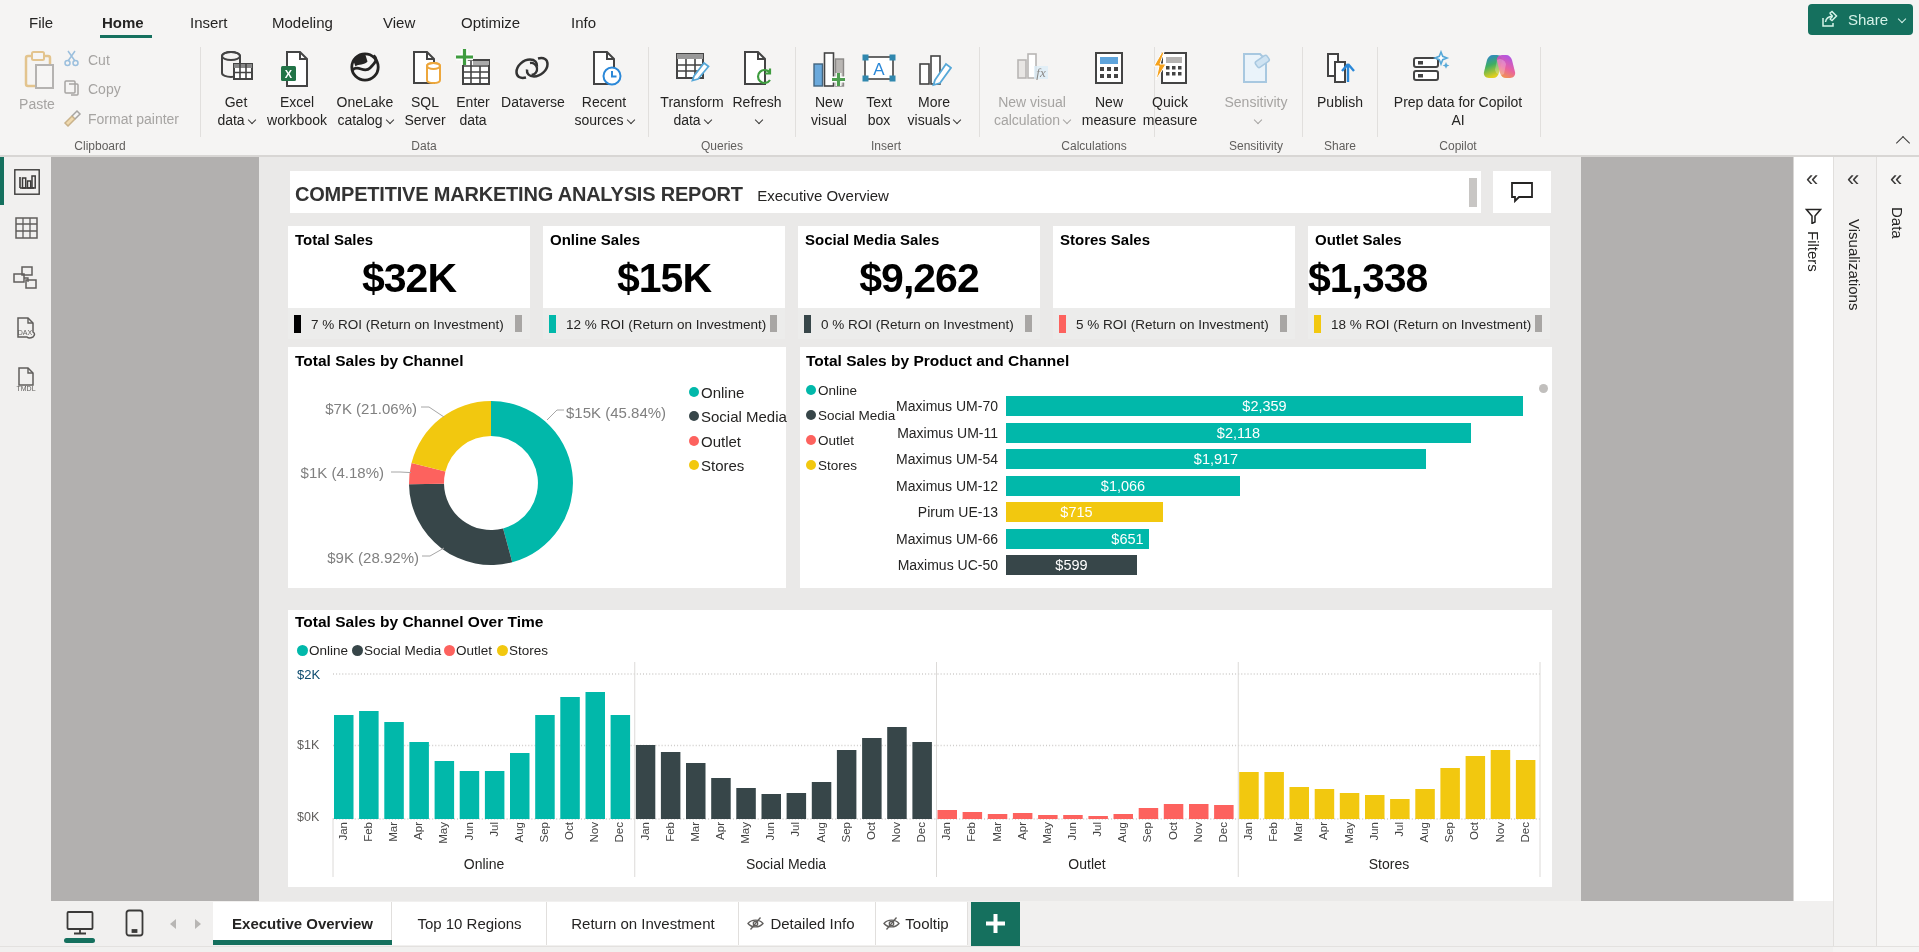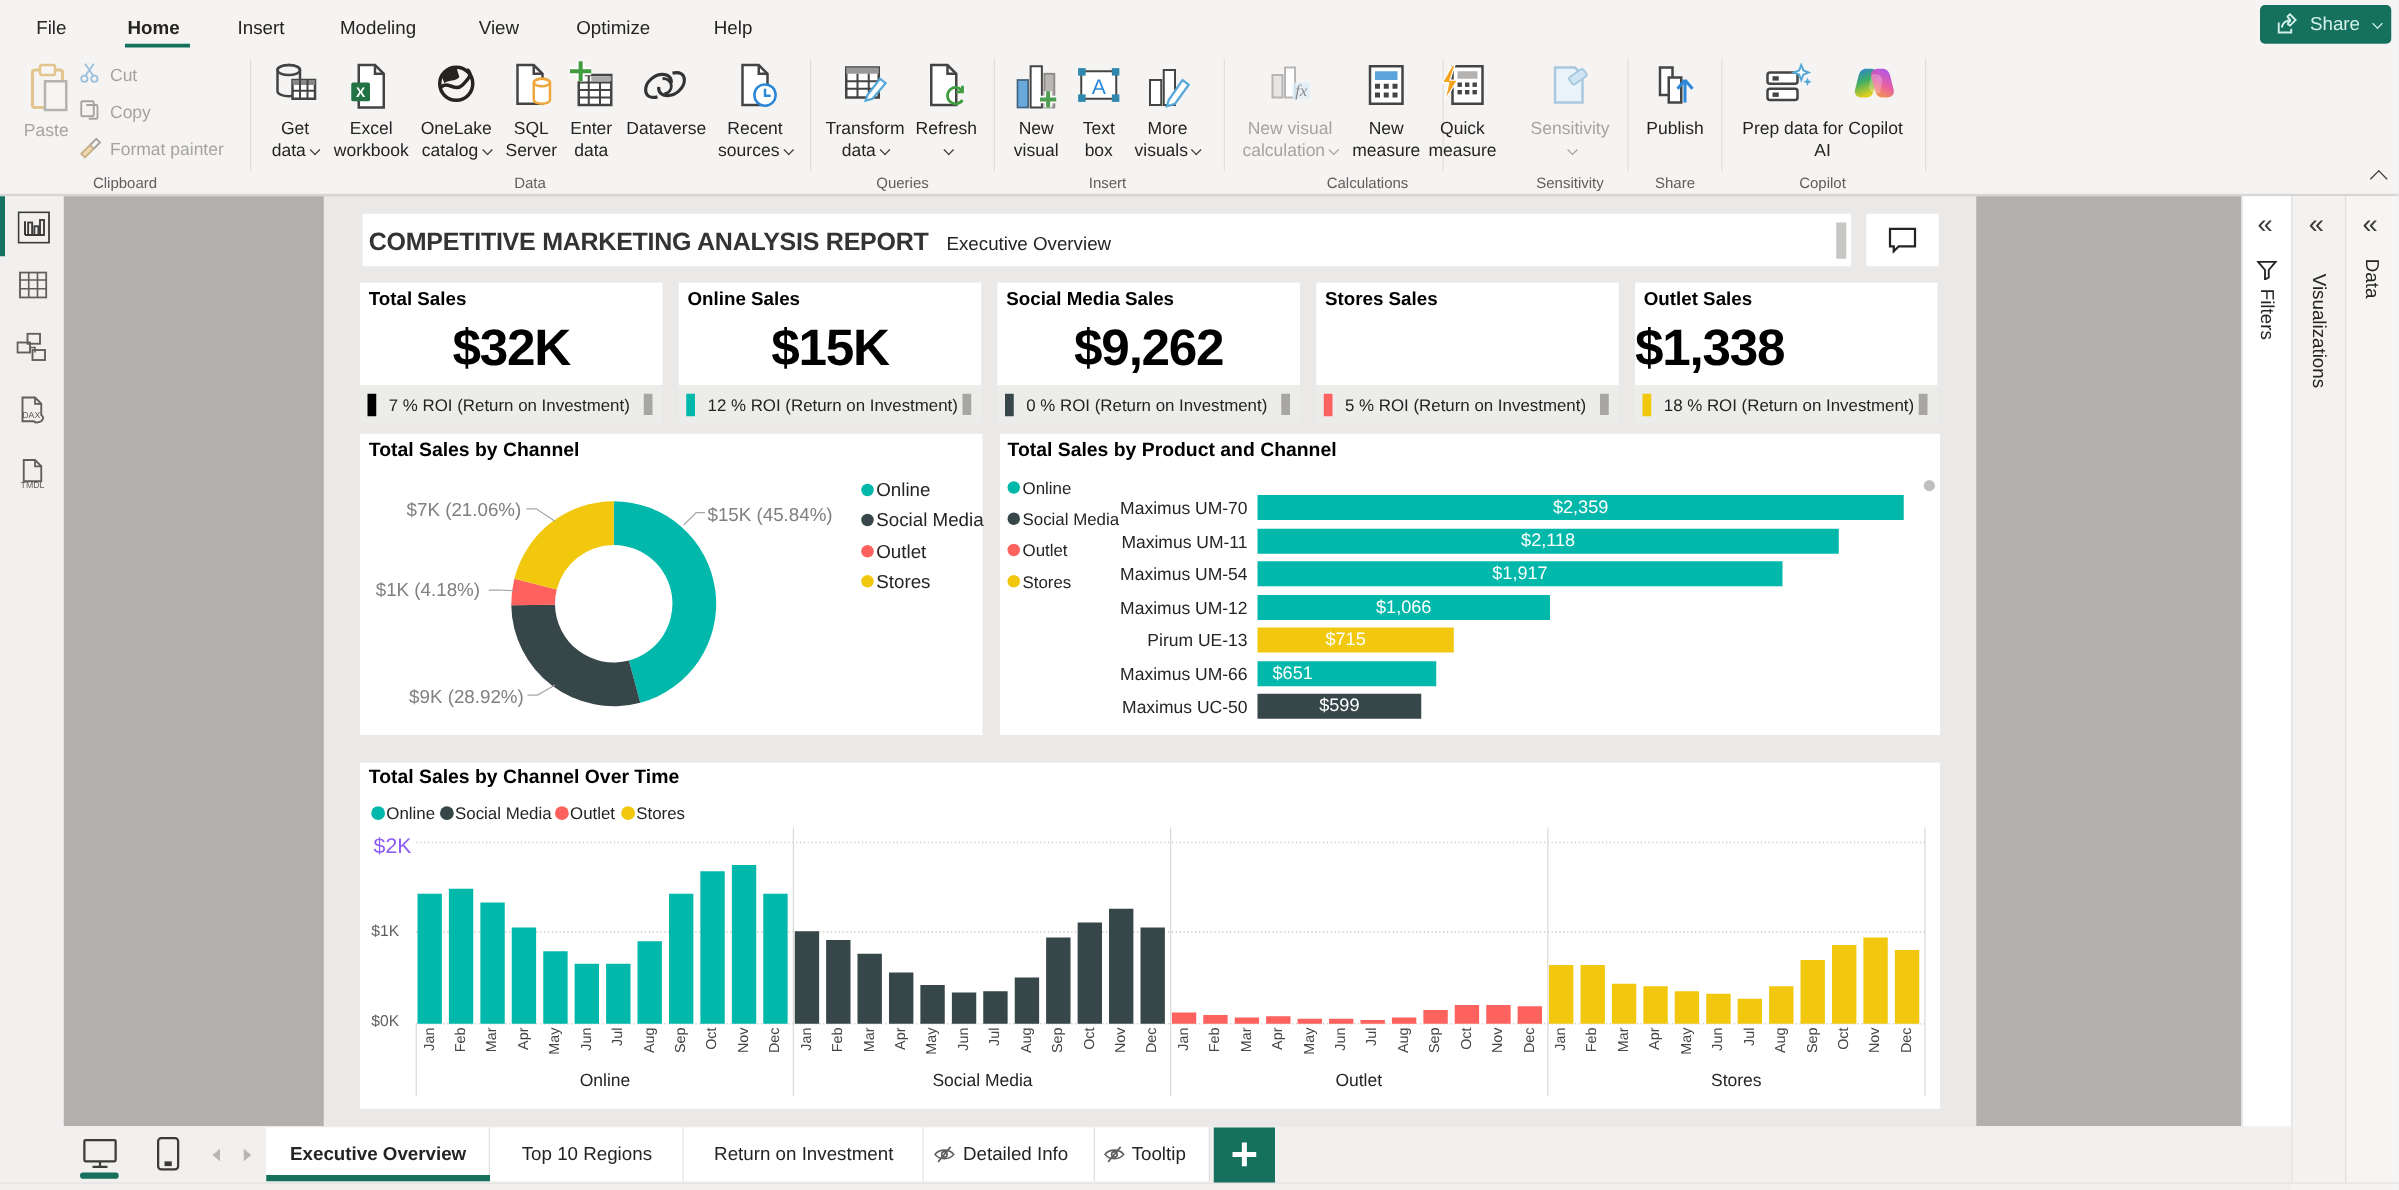--- a/index.html
+++ b/index.html
@@ -13,21 +13,21 @@
 .card{position:absolute;background:#fff}
 .vt{writing-mode:vertical-rl;font-size:15px;color:#252423}
 svg{display:block}
 </style></head><body>
 <div class="ab menu" style="left:29px;top:14px;font-weight:normal">File</div>
 <div class="ab menu" style="left:102px;top:14px;font-weight:bold">Home</div>
 <div class="ab menu" style="left:190px;top:14px;font-weight:normal">Insert</div>
 <div class="ab menu" style="left:272px;top:14px;font-weight:normal">Modeling</div>
 <div class="ab menu" style="left:383px;top:14px;font-weight:normal">View</div>
 <div class="ab menu" style="left:461px;top:14px;font-weight:normal">Optimize</div>
-<div class="ab menu" style="left:571px;top:14px;font-weight:normal">Help</div>
+<div class="ab menu" style="left:571px;top:14px;font-weight:normal">Info</div>
 <div class="ab" style="left:100px;top:35px;width:52px;height:3px;background:#15705e"></div>
 <div class="ab" style="left:1808px;top:4px;width:105px;height:31px;background:#15705e;border-radius:4px;color:#d5f2e8;font-size:15px;">
 <svg class="ab" style="left:12px;top:6px" width="19" height="19" viewBox="0 0 19 19" fill="none" stroke="#d5f2e8" stroke-width="1.5">
 <path d="M3 8 V16 H13 V13"></path>
       <path d="M5.5 12 C6 8.5 8.5 6.5 12.5 6.3"></path>
       <path d="M12.5 6.3 L10 3.6 M12.5 6.3 L10 9"></path>
 <path d="M9.5 3.5 L12 1.5 L16.5 6 L12 10.5 L9.8 9" fill="none"></path>
 </svg>
 <span class="ab" style="left:40px;top:7px">Share</span>
 <span class="chev ab" style="left:87px;top:12px;border-color:#d5f2e8"></span>
@@ -360,36 +360,36 @@
 <div class="ab" style="left:1006px;top:449px;width:420px;height:20px;background:#01b8aa"></div>
 <div class="ab" style="left:1006px;top:451px;width:420px;font-size:14.5px;color:#fff;text-align:center">$1,917</div>
 <div class="ab" style="left:858px;top:478px;width:140px;font-size:14px;color:#252423;text-align:right;white-space:nowrap">Maximus UM-12</div>
 <div class="ab" style="left:1006px;top:476px;width:234px;height:20px;background:#01b8aa"></div>
 <div class="ab" style="left:1006px;top:478px;width:234px;font-size:14.5px;color:#fff;text-align:center">$1,066</div>
 <div class="ab" style="left:858px;top:504px;width:140px;font-size:14px;color:#252423;text-align:right;white-space:nowrap">Pirum UE-13</div>
 <div class="ab" style="left:1006px;top:502px;width:157px;height:20px;background:#f2c80f"></div>
 <div class="ab" style="left:1006px;top:504px;width:141px;font-size:14.5px;color:#fff;text-align:center">$715</div>
 <div class="ab" style="left:858px;top:531px;width:140px;font-size:14px;color:#252423;text-align:right;white-space:nowrap">Maximus UM-66</div>
 <div class="ab" style="left:1006px;top:529px;width:143px;height:20px;background:#01b8aa"></div>
-<div class="ab" style="left:1018px;top:531px;width:143px;font-size:14.5px;color:#fff;">$651</div>
+<div class="ab" style="left:1056px;top:531px;width:143px;font-size:14.5px;color:#fff;text-align:center">$651</div>
 <div class="ab" style="left:858px;top:557px;width:140px;font-size:14px;color:#252423;text-align:right;white-space:nowrap">Maximus UC-50</div>
 <div class="ab" style="left:1006px;top:555px;width:131px;height:20px;background:#374649"></div>
 <div class="ab" style="left:1006px;top:557px;width:131px;font-size:14.5px;color:#fff;text-align:center">$599</div>
 <div class="ab" style="left:1539px;top:384px;width:9px;height:9px;border-radius:50%;background:#c1bfbd"></div>
 <div class="card" style="left:288px;top:610px;width:1264px;height:277px"></div>
 <div class="ab" style="left:295px;top:613px;font-size:15.5px;font-weight:bold;color:#000">Total Sales by Channel Over Time</div>
 <div class="ab" style="left:297px;top:645px;width:11px;height:11px;border-radius:50%;background:#01b8aa"></div>
 <div class="ab" style="left:309px;top:643px;font-size:13.5px;color:#252423;white-space:nowrap">Online</div>
 <div class="ab" style="left:352px;top:645px;width:11px;height:11px;border-radius:50%;background:#374649"></div>
 <div class="ab" style="left:364px;top:643px;font-size:13.5px;color:#252423;white-space:nowrap">Social Media</div>
 <div class="ab" style="left:444px;top:645px;width:11px;height:11px;border-radius:50%;background:#fd625e"></div>
 <div class="ab" style="left:456px;top:643px;font-size:13.5px;color:#252423;white-space:nowrap">Outlet</div>
 <div class="ab" style="left:497px;top:645px;width:11px;height:11px;border-radius:50%;background:#f2c80f"></div>
 <div class="ab" style="left:509px;top:643px;font-size:13.5px;color:#252423;white-space:nowrap">Stores</div>
-<div class="ab" style="left:297px;top:667px;width:34px;font-size:17px;color:#8b5cf6;text-align:center">$2K</div>
+<div class="ab" style="left:297px;top:667px;width:34px;font-size:13px;color:#0c4a6e;text-align:left">$2K</div>
 <div class="ab" style="left:297px;top:738px;width:34px;font-size:12.5px;color:#605e5c;text-align:left">$1K</div>
 <div class="ab" style="left:297px;top:810px;width:34px;font-size:12.5px;color:#605e5c;text-align:left">$0K</div>
 <svg class="ab" style="left:288px;top:610px" width="1264" height="277" viewBox="0 0 1264 277">
     <line x1="45" y1="64" x2="1252" y2="64" stroke="#cfcdcb" stroke-width="1.3" stroke-dasharray="1,2.1"></line>
     <line x1="45" y1="135.5" x2="1252" y2="135.5" stroke="#cfcdcb" stroke-width="1.3" stroke-dasharray="1,2.1"></line>
     <line x1="45" y1="209" x2="1252" y2="209" stroke="#cfcdcb" stroke-width="1.3" stroke-dasharray="1,2.1"></line>
     <rect x="46.0" y="105" width="19.5" height="104" fill="#01b8aa"></rect>
     <text x="55.8" y="212" font-family="Liberation Sans" font-size="11.5" fill="#444" text-anchor="end" transform="rotate(-90 55.8 212)" dominant-baseline="middle">Jan</text>
     <rect x="71.1" y="101" width="19.5" height="108" fill="#01b8aa"></rect>
     <text x="80.9" y="212" font-family="Liberation Sans" font-size="11.5" fill="#444" text-anchor="end" transform="rotate(-90 80.9 212)" dominant-baseline="middle">Feb</text>

